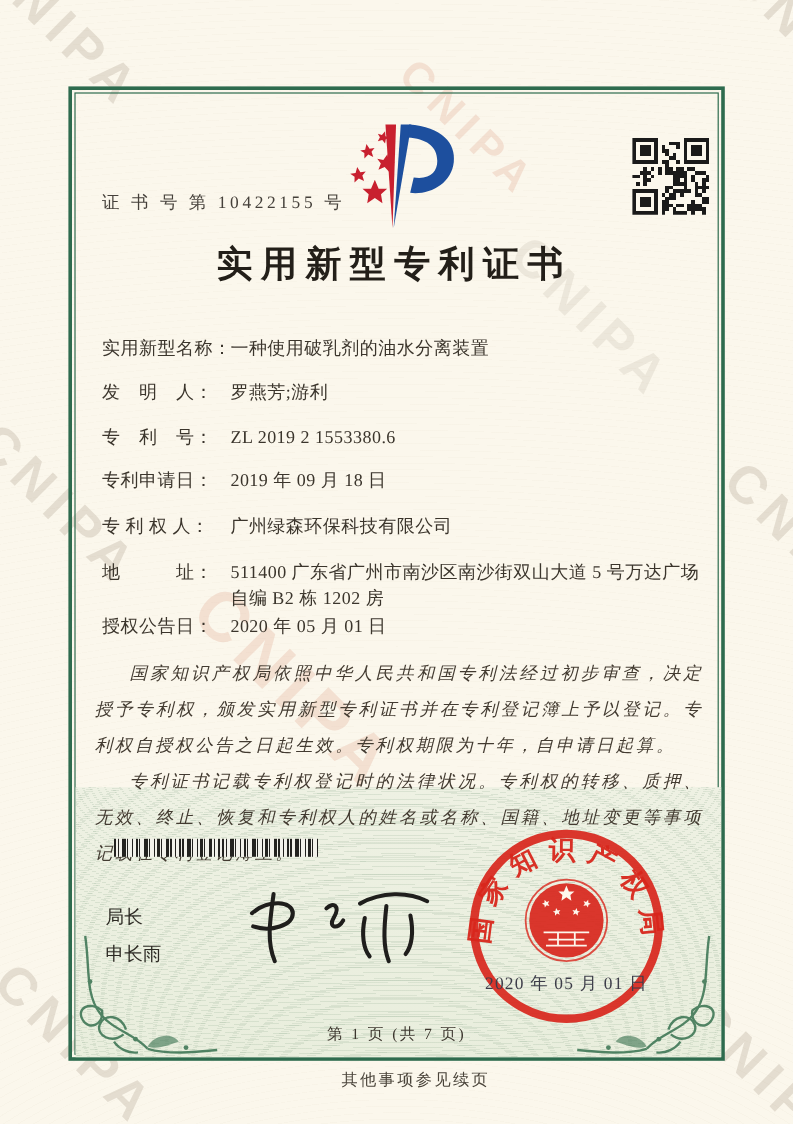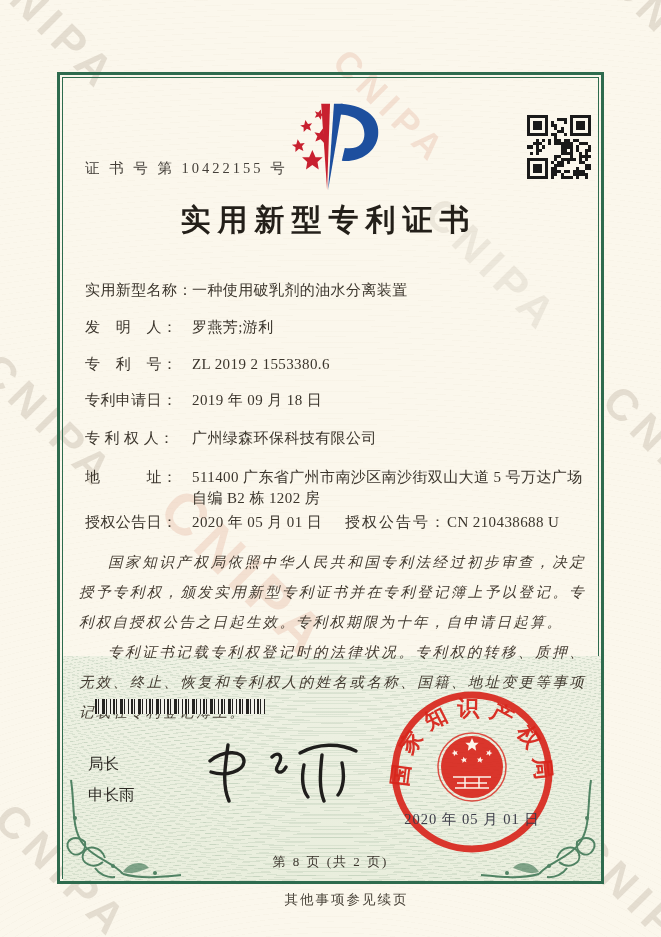--- a/index.html
+++ b/index.html
@@ -263,23 +263,20 @@
   </div>
   <div class="row" style="top:429px">
     <span class="lbl">专 利 权 人：</span><span>广州绿森环保科技有限公司</span>
   </div>
   <div class="row" style="top:468px">
     <span class="lbl">地　　　址：</span><span>511400 广东省广州市南沙区南沙街双山大道 5 号万达广场</span>
   </div>
   <div class="addr2" style="top:489px">自编 B2 栋 1202 房</div>
   <div class="row" style="top:513px">
     <span class="lbl">授权公告日：</span><span>2020 年 05 月 01 日</span>
-    <span class="pair2">
-      <span class="lbl2">授权公告号：</span><span>CN 210438688 U</span>
-    </span>
   </div>
 
   <div class="paras">
     <p>国家知识产权局依照中华人民共和国专利法经过初步审查，决定授予专利权，颁发实用新型专利证书并在专利登记簿上予以登记。专利权自授权公告之日起生效。专利权期限为十年，自申请日起算。</p>
     <p>专利证书记载专利权登记时的法律状况。专利权的转移、质押、无效、终止、恢复和专利权人的姓名或名称、国籍、地址变更等事项记载在专利登记簿上。</p>
   </div>
 
   <div class="barcode"></div>
 
   <div class="signer-title">局长</div>
@@ -349,16 +346,16 @@
       <path d="M20,64 C10,56 -2,62 4,72 C9,81 22,76 20,64 Z"></path>
       <path d="M40,80 C36,68 22,66 18,76 C15,85 28,92 38,84"></path>
       <path d="M58,94 C64,84 78,82 84,90 C76,93 66,97 58,94 Z" fill="#37714f" stroke="none" opacity="0.7"></path>
       <path d="M30,90 C34,96 42,100 50,99"></path>
       <circle cx="10" cy="40" r="2" fill="#37714f" stroke="none"></circle>
       <circle cx="48" cy="88" r="2" fill="#37714f" stroke="none"></circle>
       <circle cx="90" cy="95" r="2" fill="#37714f" stroke="none"></circle>
     </svg>
   </div>
 
-  <div class="page-num">第 8 页 (共 2 页)</div>
+  <div class="page-num">第 1 页 (共 7 页)</div>
   <div class="note">其他事项参见续页</div>
 
 </div>
 
 </body></html>

